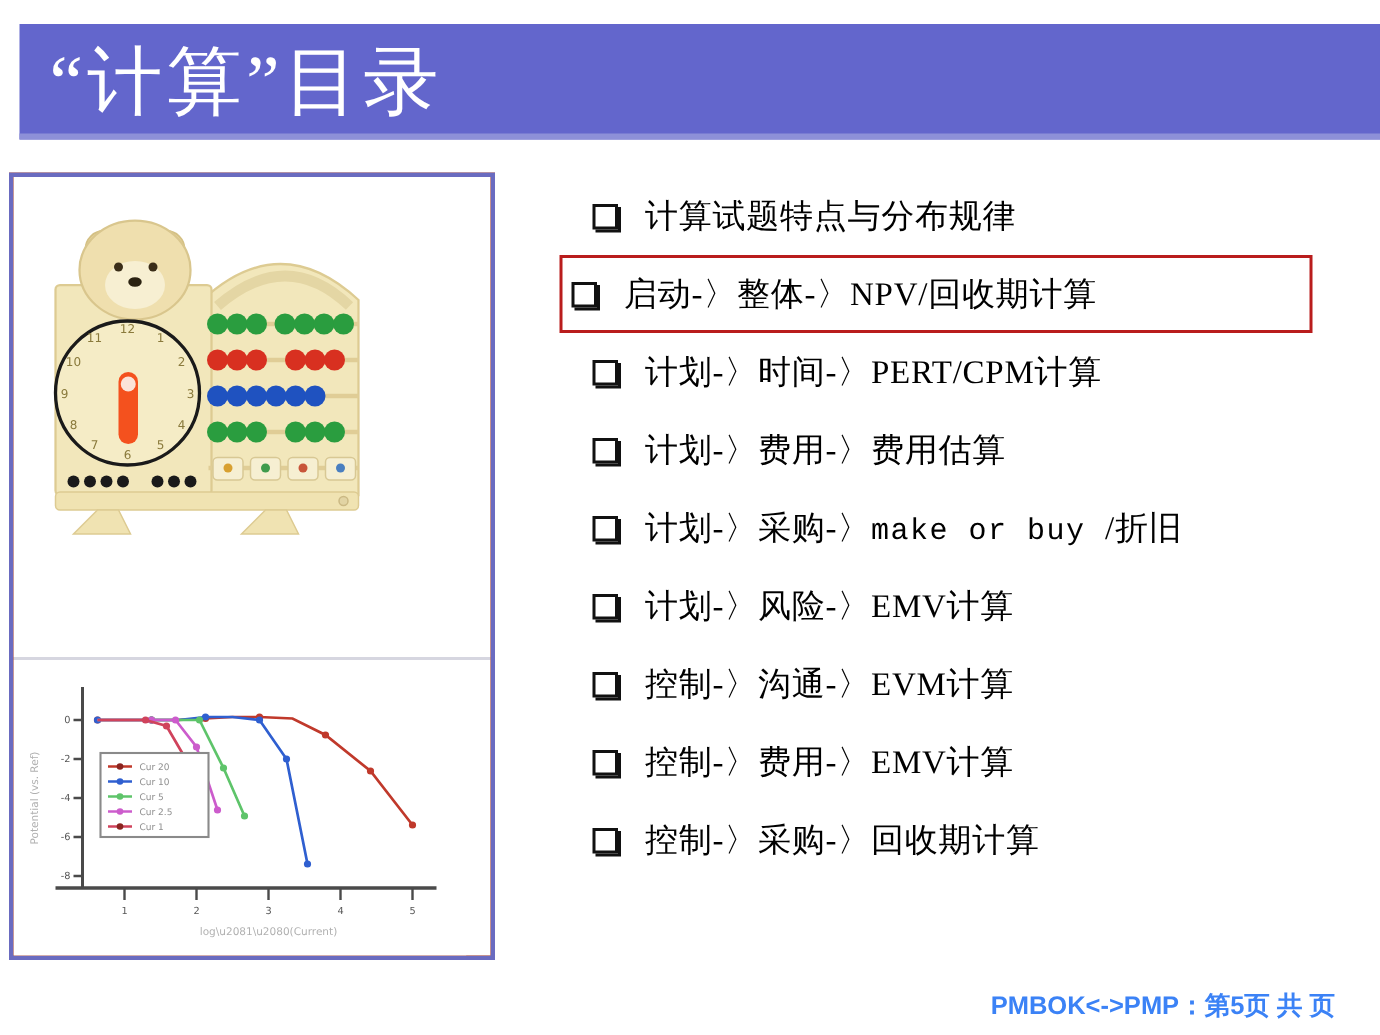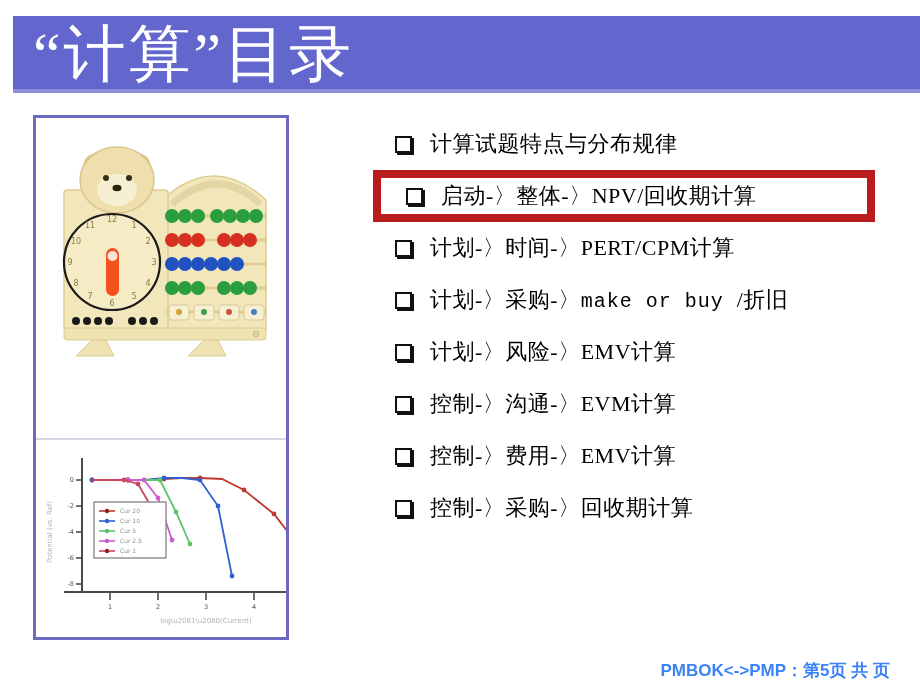--- a/index.html
+++ b/index.html
@@ -32,33 +32,33 @@
     width: 100%;
     height: 4px;
     background: #8d90d8;
   }
   #title-text {
     position: absolute;
     left: 20px;
     top: 50%;
     transform: translateY(-52%);
     color: #ffffff;
-    font-size: 62px;
+    font-size: 50px;
     line-height: 1;
     letter-spacing: 3px;
     white-space: nowrap;
     font-family: "Liberation Serif", "DejaVu Serif", serif;
   }
 
   
   #left-frame {
     position: absolute;
-    left: 33px;
+    left: 6px;
     top: 115px;
-    width: 256px;
+    width: 324px;
     height: 525px;
     border: 3px solid #6a6bc0;
     background: #f97316;
     box-sizing: border-box;
     overflow: hidden;
   }
   #photo-pane {
     position: absolute;
     left: 0;
     top: 0;
@@ -96,23 +96,23 @@
   }
   .bullet-row {
     position: relative;
     height: 52px;
     display: flex;
     align-items: center;
     box-sizing: border-box;
     padding-left: 22px;
   }
   .bullet-row.highlighted {
-    border: 8px solid #b91c1c;
+    border: 2px solid #b91c1c;
     background: #ffffff;
-    padding-left: 25px;
+    padding-left: 6px;
     width: 502px;
   }
   .bullet-glyph {
     flex: 0 0 auto;
     width: 17px;
     height: 17px;
     border: 2px solid #111111;
     box-sizing: border-box;
     box-shadow: 2px 2px 0 0 #111111;
     margin-right: 18px;
@@ -387,20 +387,24 @@
   <div class="bullet-row highlighted">
     <span class="bullet-glyph"></span>
     <span class="bullet-label">启动-〉整体-〉NPV/回收期计算</span>
   </div>
 
   <div class="bullet-row">
     <span class="bullet-glyph"></span>
     <span class="bullet-label">计划-〉时间-〉PERT/CPM计算</span>
   </div>
 
+  <div class="bullet-row">
+    <span class="bullet-glyph"></span>
+    <span class="bullet-label">计划-〉费用-〉费用估算</span>
+  </div>
 
   <div class="bullet-row">
     <span class="bullet-glyph"></span>
     <span class="bullet-label"><span>计划-〉采购-〉</span><span class="mono">make or buy </span><span>/折旧</span></span>
   </div>
 
   <div class="bullet-row">
     <span class="bullet-glyph"></span>
     <span class="bullet-label">计划-〉风险-〉EMV计算</span>
   </div>

